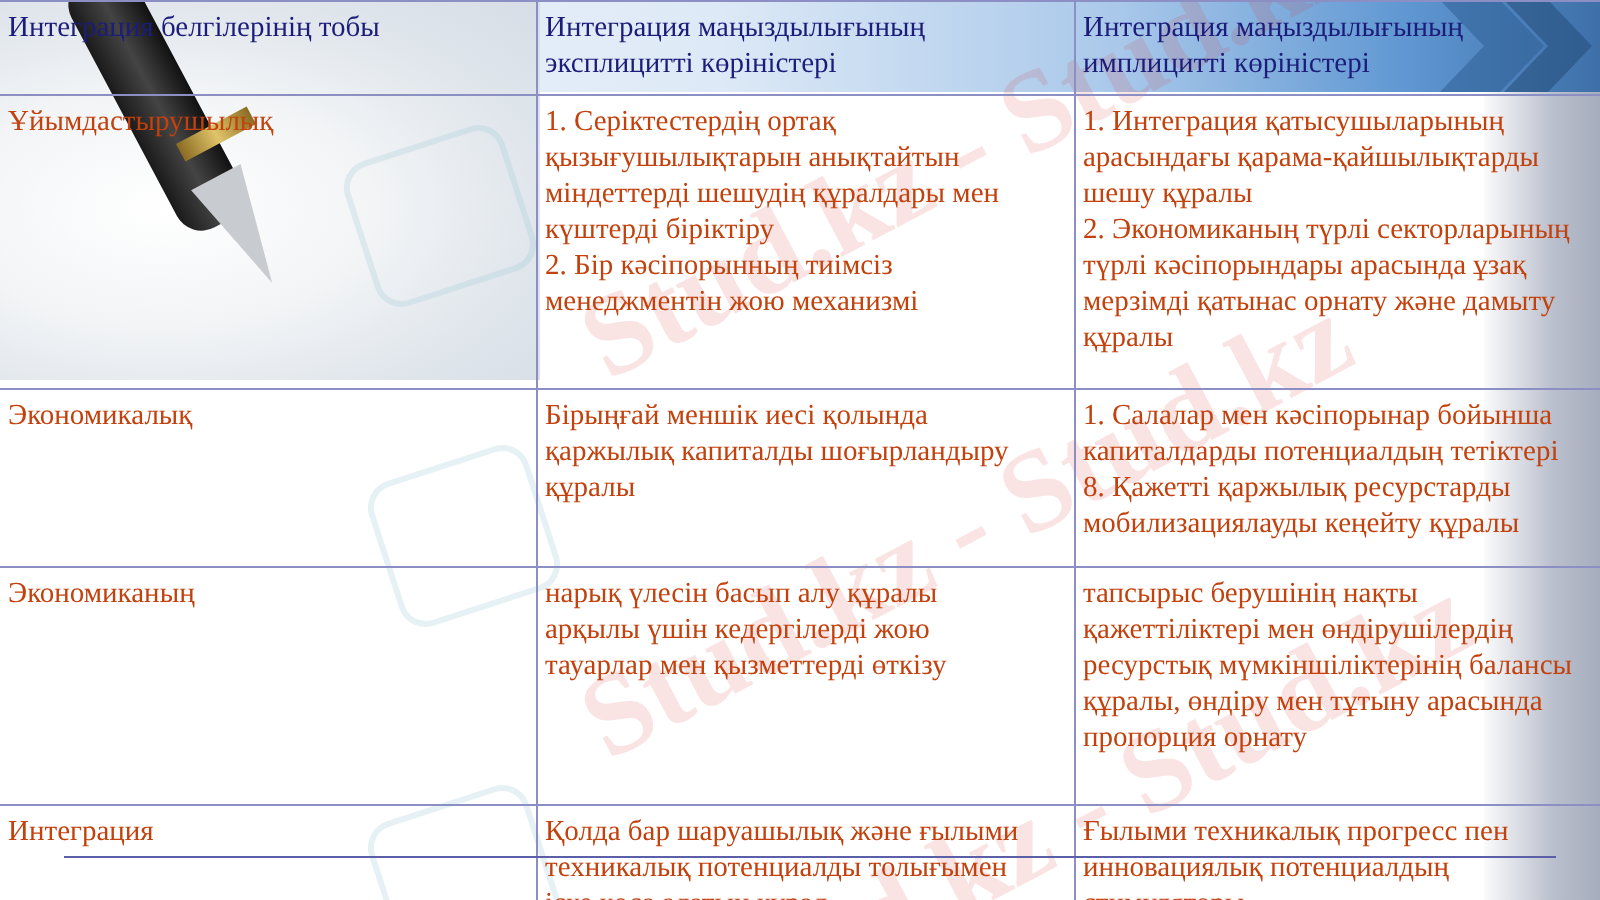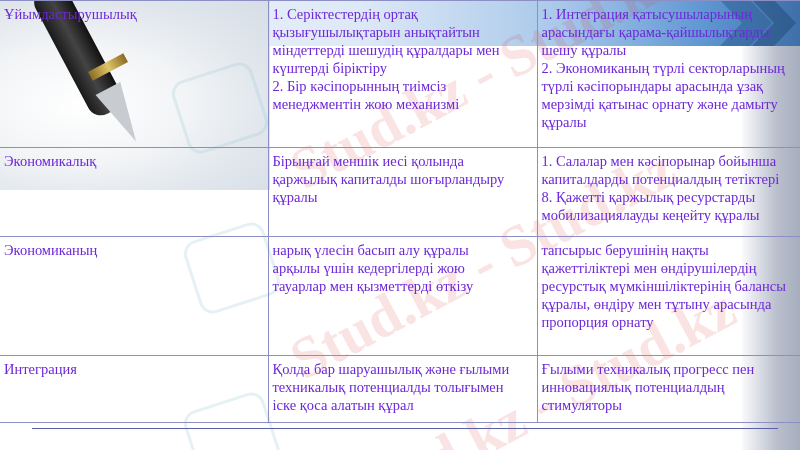--- a/index.html
+++ b/index.html
@@ -46,21 +46,21 @@
   .logo-mark {
     position: absolute; width: 78px; height: 70px; border: 3px solid rgba(150,200,210,0.25);
     border-radius: 14px; transform: rotate(-18deg);
   }
   table.grid {
     position: absolute; left: 0; top: 0; width: 800px;
     border-collapse: collapse; table-layout: fixed;
   }
   table.grid td {
     border: 1px solid #8b8fc4; vertical-align: top;
-    color: #6d28d9; font-size: 14.5px; line-height: 18px;
+    color: #c2410c; font-size: 14.5px; line-height: 18px;
     padding: 4px 4px 2px 4px;
   }
   table.grid td:first-child { border-left: none; }
   table.grid tr.head td { height: 40px; color: #1c1c7a; }
   .r1 td { height: 140px; }
   .r2 td { height: 82px; }
   .r3 td { height: 112px; }
   .r4 td { height: 60px; }
   .cell-line { display: block; }
   .bottom-rule {
@@ -95,20 +95,33 @@
   <div class="watermark" style="left:270px; top:230px;">Stud.kz - Stud.kz</div>
   <div class="watermark" style="left:330px; top:370px;">Stud.kz - Stud.kz</div>
 
   <table class="grid">
     <colgroup>
       <col style="width:268px">
       <col style="width:269px">
       <col style="width:263px">
     </colgroup>
     <tbody>
+        <tr class="head">
+      <td>
+        <span class="cell-line">Интеграция белгілерінің тобы</span>
+      </td>
+      <td>
+        <span class="cell-line">Интеграция маңыздылығының</span>
+        <span class="cell-line">эксплицитті көріністері</span>
+      </td>
+      <td>
+        <span class="cell-line">Интеграция маңыздылығының</span>
+        <span class="cell-line">имплицитті  көріністері</span>
+      </td>
+    </tr>
 
     <tr class="r1">
       <td><span>Ұйымдастырушылық</span></td>
       <td>
         <span class="cell-line">1. Серіктестердің ортақ</span>
         <span class="cell-line">қызығушылықтарын анықтайтын</span>
         <span class="cell-line">міндеттерді шешудің құралдары мен</span>
         <span class="cell-line">күштерді біріктіру</span>
         <span class="cell-line">2. Бір кәсіпорынның тиімсіз</span>
         <span class="cell-line">менеджментін жою механизмі</span>

